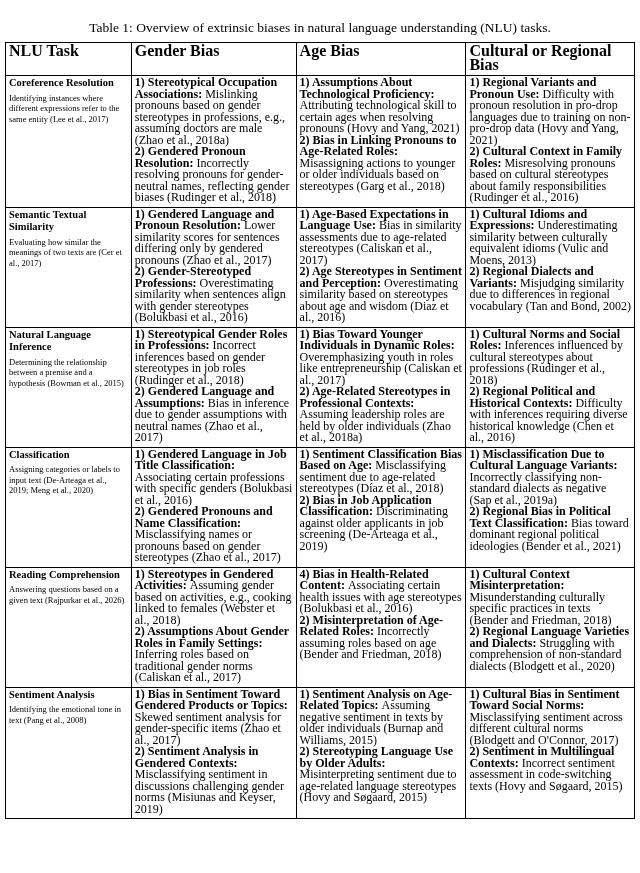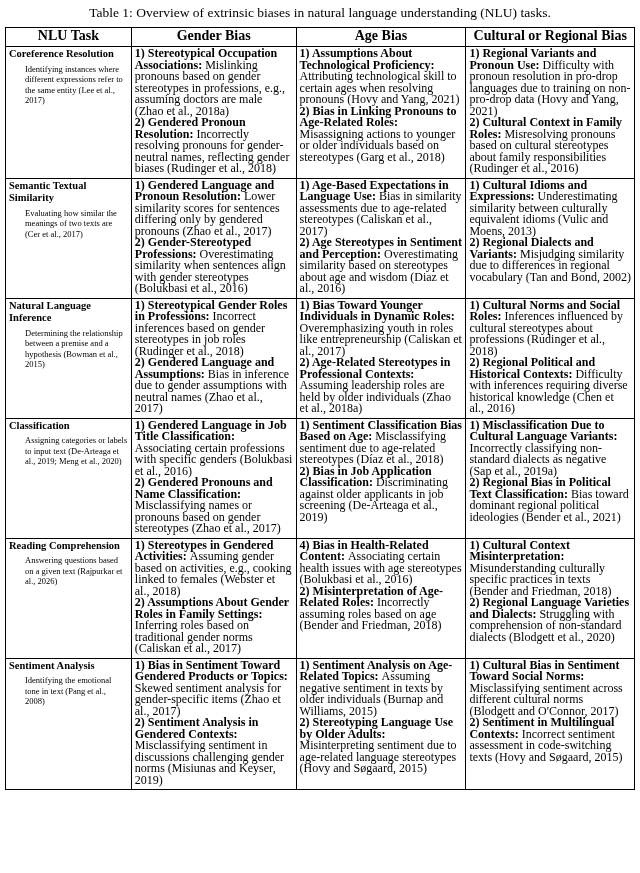--- a/index.html
+++ b/index.html
@@ -8,21 +8,21 @@
     background: #ffffff;
   }
   body {
     width: 640px;
     color: #000;
     font-family: "Liberation Serif", "DejaVu Serif", serif;
   }
   .page {
     width: 640px;
     box-sizing: border-box;
-    padding-top: 4px;
+    padding-top: 19px;
   }
   .table-title {
     text-align: center;
     font-size: 13.5px;
     line-height: 16px;
     padding: 1px 0 6px 0;
   }
   table.nlu-table {
     border-collapse: collapse;
     table-layout: fixed;
@@ -30,35 +30,34 @@
     margin: 0 auto;
   }
   th, td {
     border: 1px solid #000;
     vertical-align: top;
     padding: 1px 3px 3px 3px;
     box-sizing: border-box;
     overflow: hidden;
   }
   th {
-    font-size: 14px;
+    font-size: 16px;
     line-height: 14px;
     font-weight: bold;
-    text-align: center;
+    text-align: left;
   }
   .task-name {
     font-weight: bold;
     font-size: 10.5px;
     line-height: 12.5px;
     margin-bottom: 3px;
   }
   .task-desc {
     font-size: 8.5px;
     line-height: 10.5px;
-    margin-left: 16px;
   }
   .bias-item {
     font-size: 12px;
     line-height: 11.5px;
   }
   .bias-title {
     font-weight: bold;
   }
 </style>
 </head>

